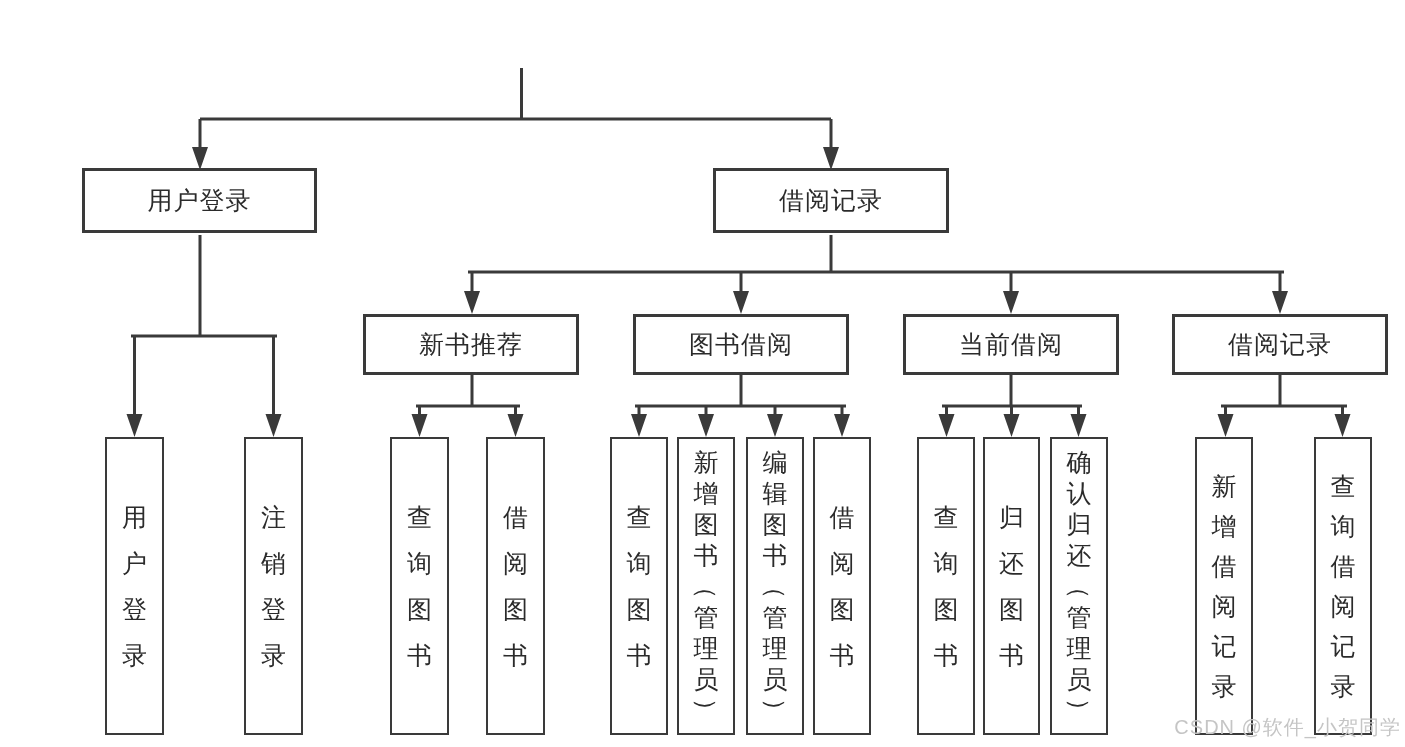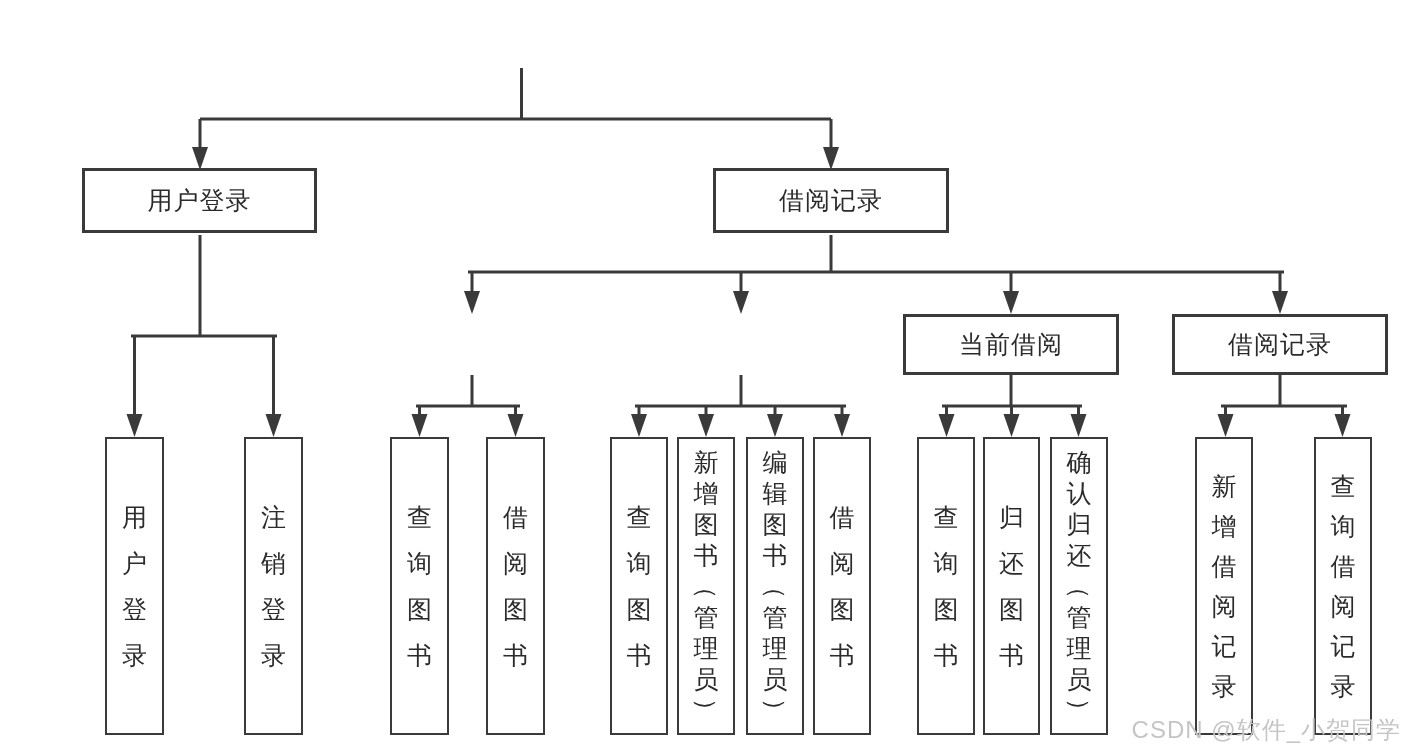--- a/index.html
+++ b/index.html
@@ -59,21 +59,21 @@
     align-items: center;
     justify-content: center;
     font-size: 25px;
     color: var(--text);
   }
   .vchar.rot { transform: rotate(90deg); }
   .watermark {
     position: absolute;
     right: 4px;
     top: 714px;
-    font-size: 24px;
+    font-size: 20px;
     letter-spacing: 1px;
     color: var(--watermark);
     z-index: 3;
     white-space: nowrap;
   }
 </style>
 </head>
 <body>
 
 <div class="stage">
@@ -117,20 +117,26 @@
   </svg>
 
 
   <div class="node" style="left:82px; top:168px; width:235px; height:65px;">
     <span class="hlabel">用户登录</span>
   </div>
   <div class="node" style="left:713px; top:168px; width:236px; height:65px;">
     <span class="hlabel">借阅记录</span>
   </div>
 
+  <div class="node" style="left:363px; top:314px; width:216px; height:61px;">
+    <span class="hlabel">新书推荐</span>
+  </div>
+  <div class="node" style="left:633px; top:314px; width:216px; height:61px;">
+    <span class="hlabel">图书借阅</span>
+  </div>
   <div class="node" style="left:1172px; top:314px; width:216px; height:61px;">
     <span class="hlabel">借阅记录</span>
   </div>
   <div class="node" style="left:903px; top:314px; width:216px; height:61px;">
     <span class="hlabel">当前借阅</span>
   </div>
 
   <div class="node leaf" style="left:105px; top:437px; width:59px; height:298px;">
     <span class="vlabel">
         <span class="vchar" style="height: 46px;">用</span>

